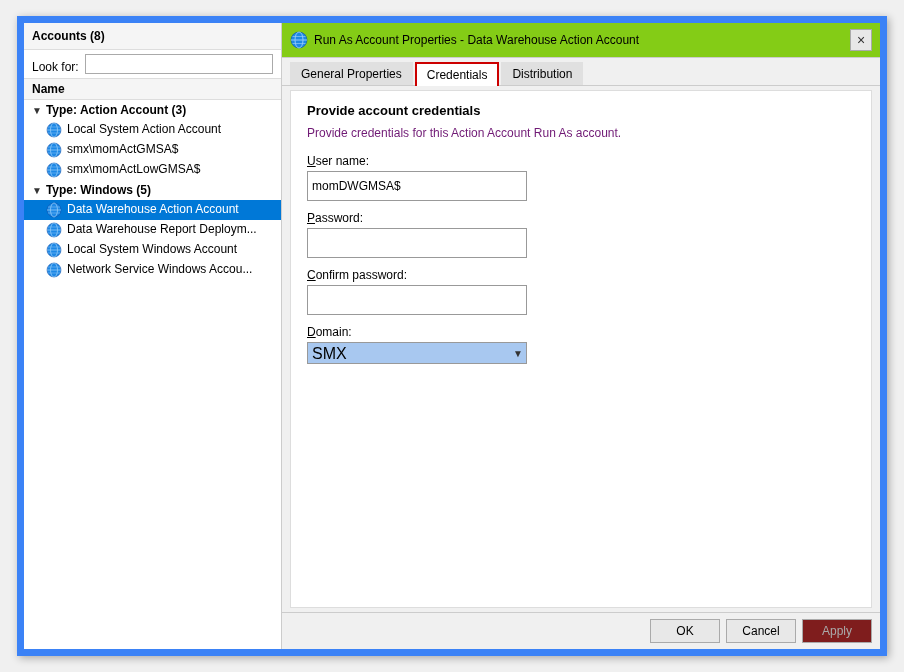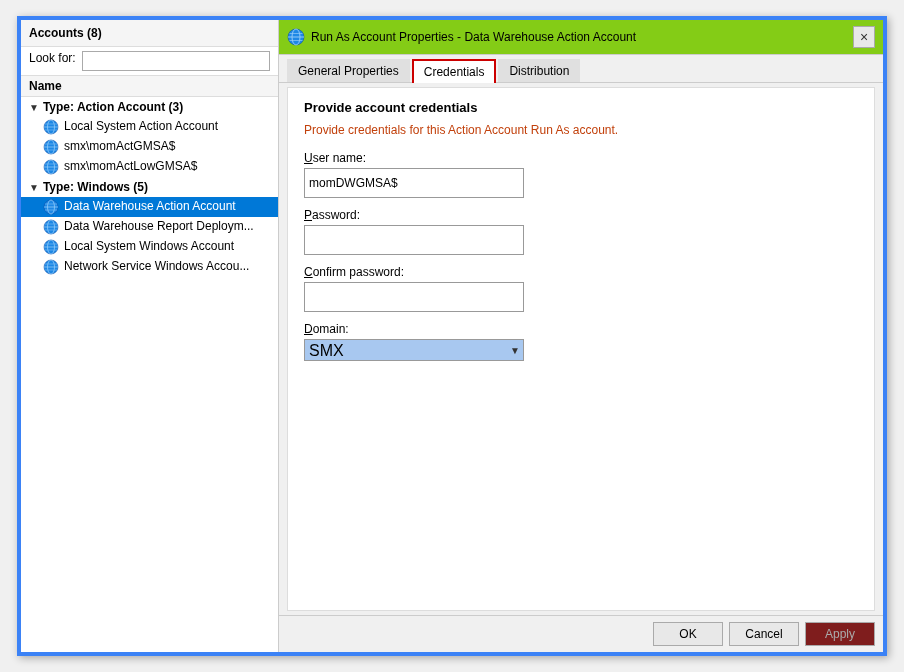--- a/index.html
+++ b/index.html
@@ -12,21 +12,21 @@
       align-items: center;
       width: 904px;
       height: 672px;
       overflow: hidden;
     }
     .outer-container {
       display: flex;
       width: 870px;
       height: 640px;
       background: #fff;
-      border: 4px solid #3b82f6;
+      border: 7px solid #3b82f6;
       box-shadow: 2px 2px 8px rgba(0,0,0,0.3);
     }
     
     .left-panel {
       width: 258px;
       min-width: 258px;
       border-right: 1px solid #ccc;
       background: #fff;
       display: flex;
       flex-direction: column;
@@ -34,21 +34,21 @@
     }
     .left-header {
       padding: 6px 8px;
       font-weight: bold;
       font-size: 12px;
       border-bottom: 1px solid #ddd;
       background: #f5f5f5;
     }
     .look-for-row {
       display: flex;
-      align-items: flex-start;
+      align-items: flex-end;
       padding: 4px 8px;
       border-bottom: 1px solid #ddd;
       gap: 6px;
     }
     .look-for-label {
       font-size: 12px;
       white-space: nowrap;
     }
     .look-for-input {
       flex: 1;
@@ -183,21 +183,21 @@
       overflow-y: auto;
     }
     .section-title {
       font-size: 13px;
       font-weight: bold;
       margin-bottom: 8px;
     }
     .section-desc {
       font-size: 12px;
       margin-bottom: 14px;
-      color: #c2410c;
+      color: #701a75;
     }
     .form-field {
       margin-bottom: 10px;
     }
     .form-label {
       font-size: 12px;
       margin-bottom: 3px;
       display: block;
     }
     .form-label u {

